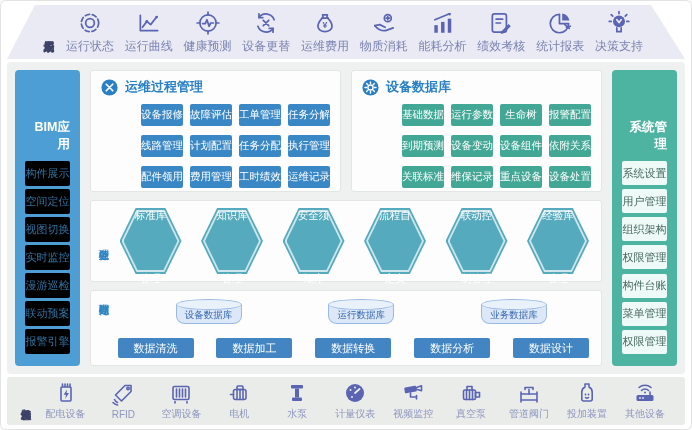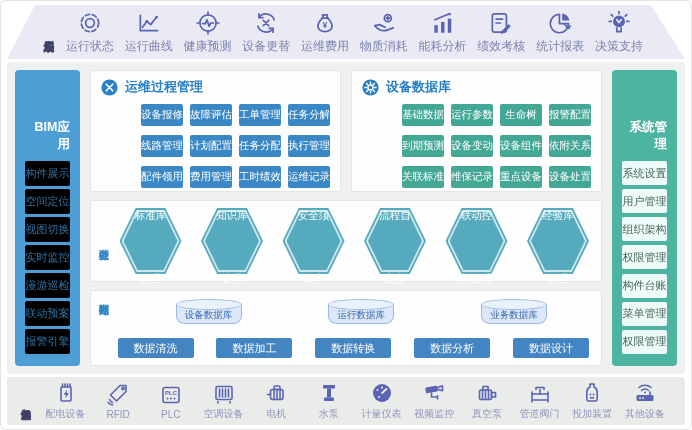--- a/index.html
+++ b/index.html
@@ -402,32 +402,20 @@
         <span class="ico">
           <svg width="24" height="24" viewBox="0 0 24 24">
               <path d="M14,2.5 h6 v6 l-9.5,9.5 -6,-6 z"></path>
               <circle cx="17" cy="5.5" r="1.2"></circle>
               <path d="M3.5,16.5 a6,6 0 0,0 3,3 M2,19.5 a9,9 0 0,0 4.5,2.5"></path>
             </svg>
         </span>
         <span class="lbl">RFID</span>
       </div>
 
-      <div class="dev-item">
-        <span class="ico">
-          <svg width="24" height="24" viewBox="0 0 24 24">
-              <rect x="4" y="4.5" width="16" height="15" rx="2"></rect>
-              <text x="12" y="11.5" font-size="6" text-anchor="middle">PLC</text>
-              <circle class="fil" cx="8.5" cy="15.5" r="1"></circle>
-              <circle class="fil" cx="12" cy="15.5" r="1"></circle>
-              <circle class="fil" cx="15.5" cy="15.5" r="1"></circle>
-            </svg>
-        </span>
-        <span class="lbl">PLC</span>
-      </div>
 
       <div class="dev-item">
         <span class="ico">
           <svg width="24" height="24" viewBox="0 0 24 24">
               <rect x="4" y="5.5" width="16" height="13" rx="1.5"></rect>
               <path d="M7.5,8 v8 M10.5,8 v8 M13.5,8 v8 M16.5,8 v8"></path>
               <path d="M6,20.5 v1.5 M18,20.5 v1.5"></path>
             </svg>
         </span>
         <span class="lbl">空调设备</span>

